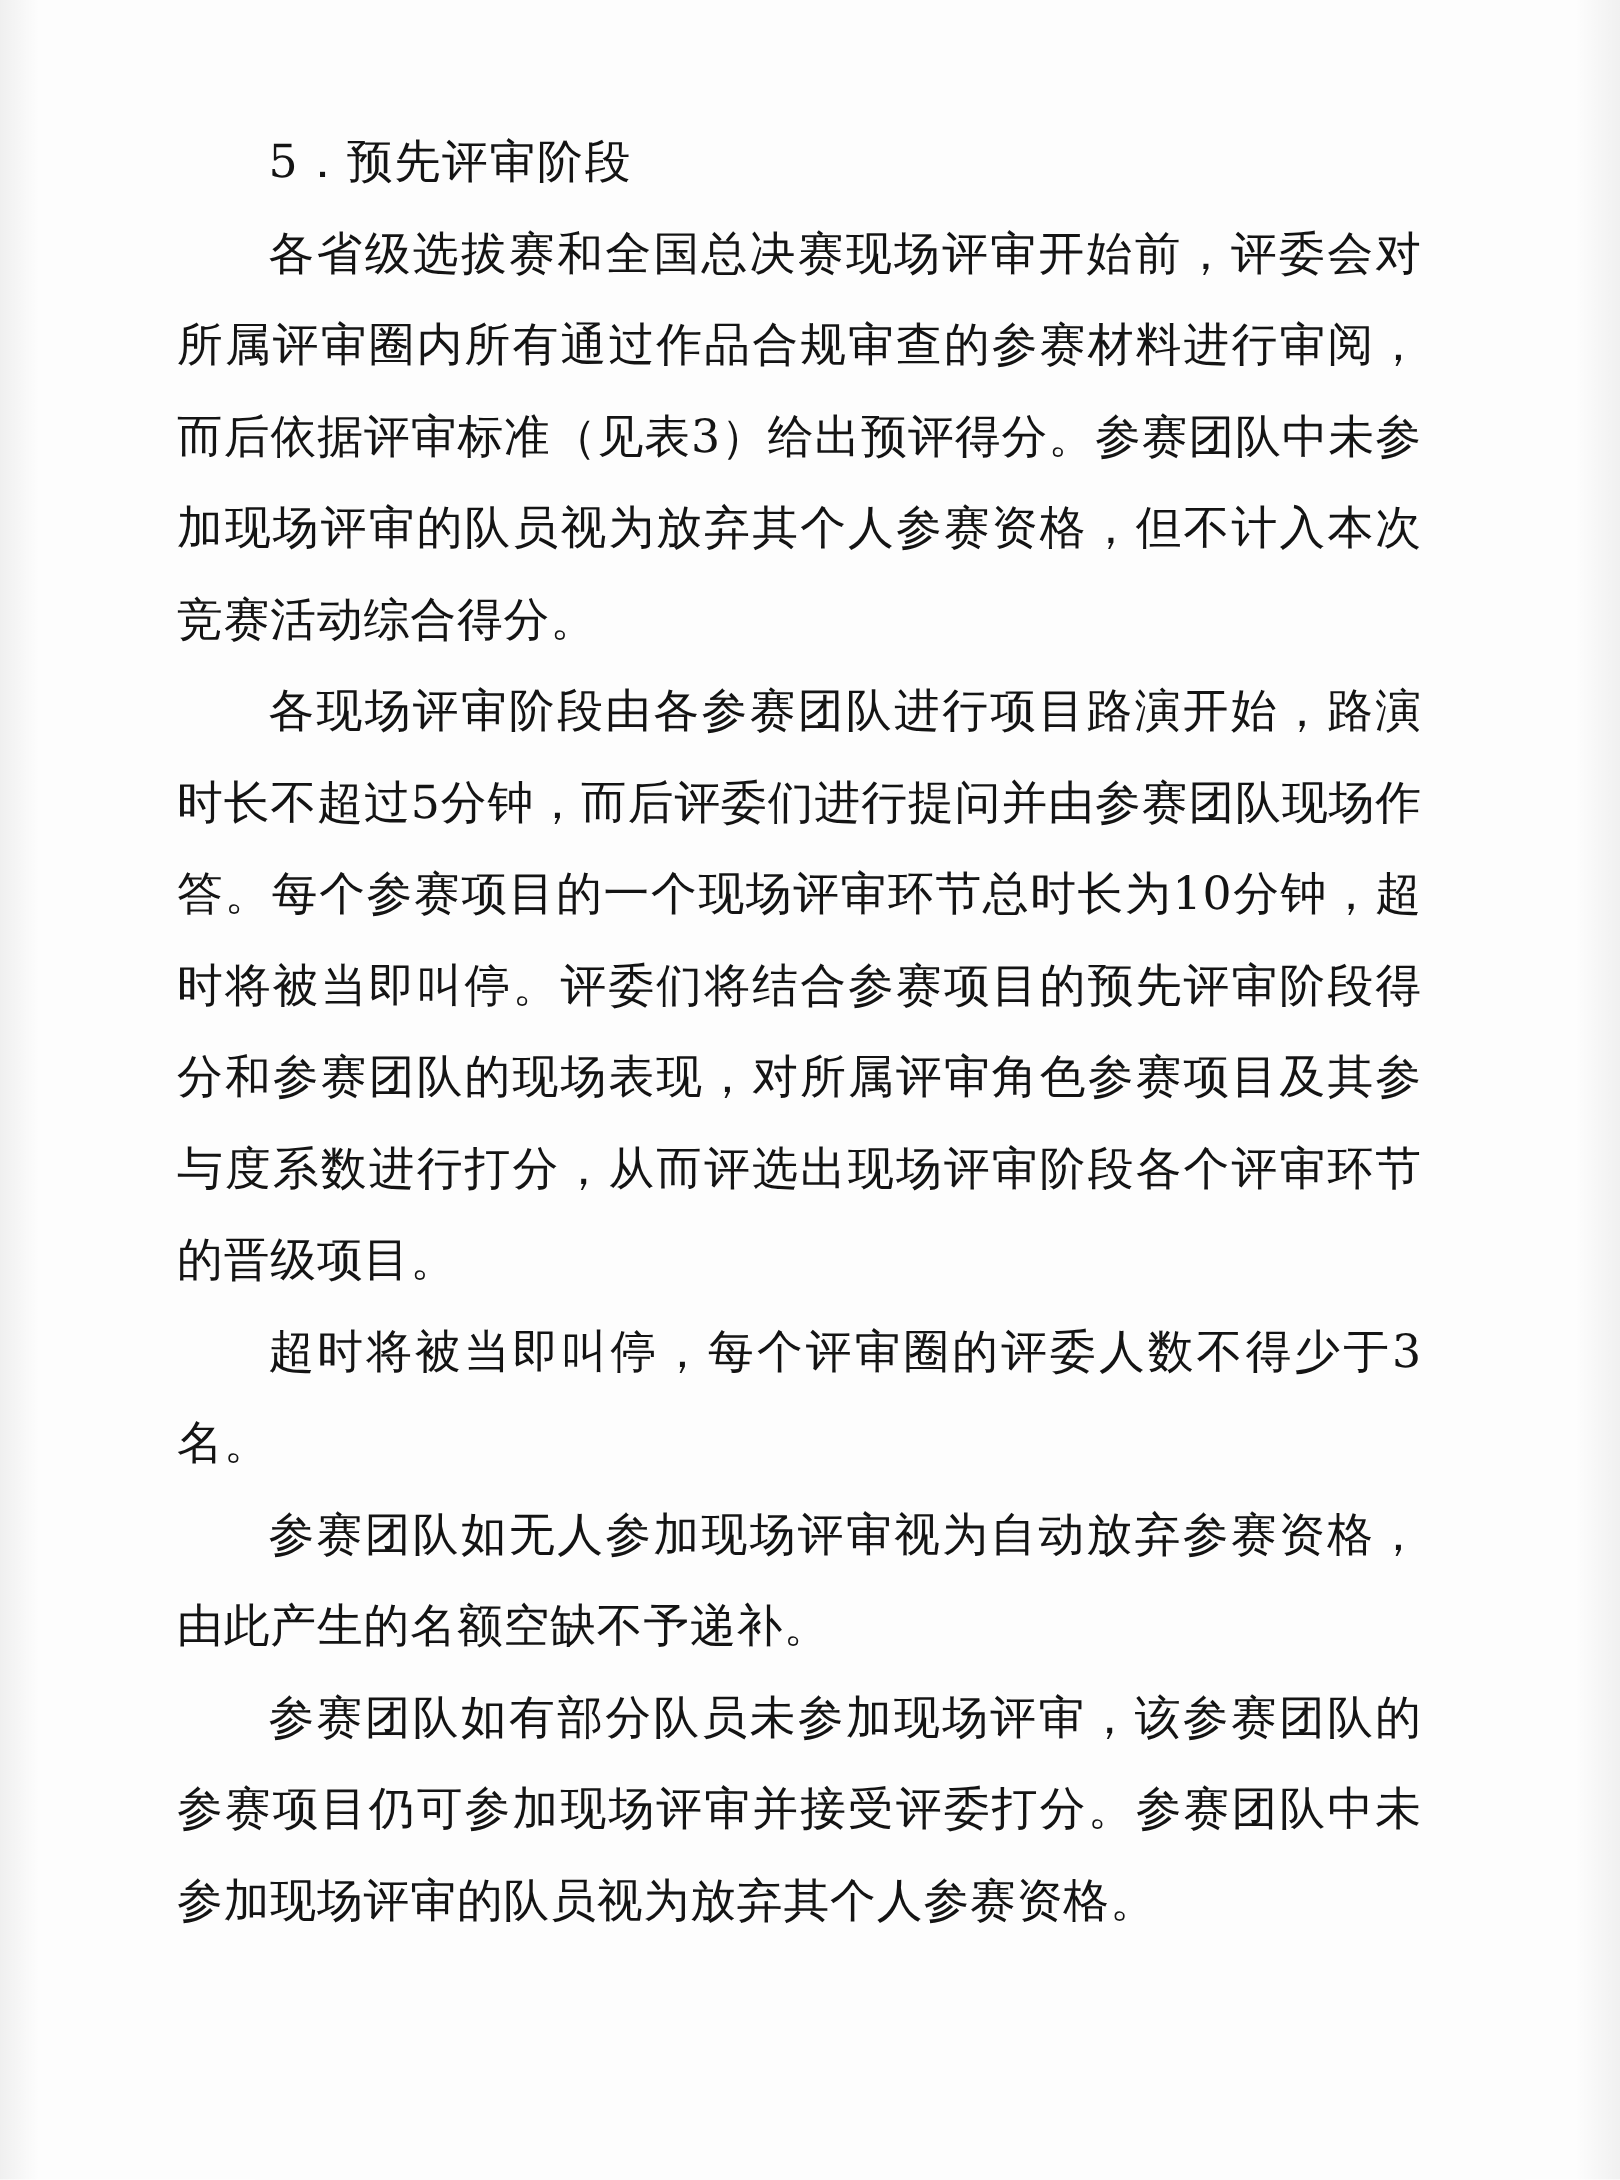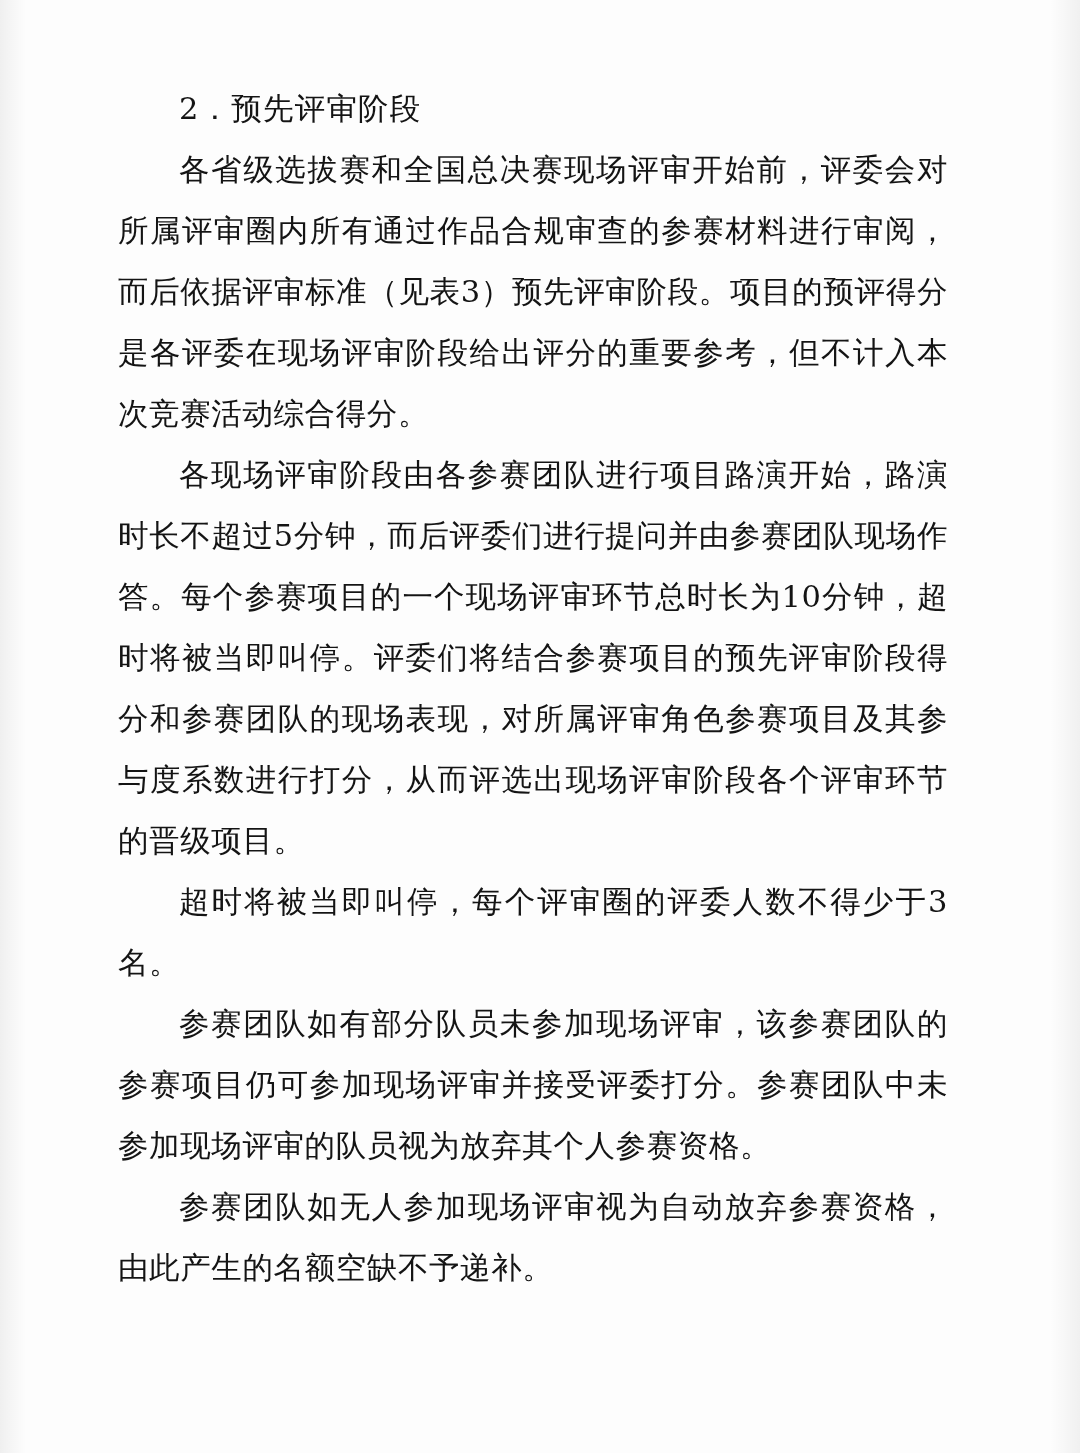--- a/index.html
+++ b/index.html
@@ -61,28 +61,28 @@
     text-indent: 61px;
     letter-spacing: 1.2px;
   }
 </style>
 </head>
 <body>
 
 <div class="page">
   <div class="body-text">
 
-    <p class="heading-item">2．预先评审阶段</p>
+    <p class="heading-item">5．预先评审阶段</p>
 
-    <p class="para">各省级选拔赛和全国总决赛现场评审开始前，评委会对所属评审圈内所有通过作品合规审查的参赛材料进行审阅，而后依据评审标准（见表3）预先评审阶段。项目的预评得分是各评委在现场评审阶段给出评分的重要参考，但不计入本次竞赛活动综合得分。</p>
+    <p class="para">各省级选拔赛和全国总决赛现场评审开始前，评委会对所属评审圈内所有通过作品合规审查的参赛材料进行审阅，而后依据评审标准（见表3）给出预评得分。参赛团队中未参加现场评审的队员视为放弃其个人参赛资格，但不计入本次竞赛活动综合得分。</p>
 
 
     <p class="para">各现场评审阶段由各参赛团队进行项目路演开始，路演时长不超过5分钟，而后评委们进行提问并由参赛团队现场作答。每个参赛项目的一个现场评审环节总时长为10分钟，超时将被当即叫停。评委们将结合参赛项目的预先评审阶段得分和参赛团队的现场表现，对所属评审角色参赛项目及其参与度系数进行打分，从而评选出现场评审阶段各个评审环节的晋级项目。</p>
 
     <p class="para">超时将被当即叫停，每个评审圈的评委人数不得少于3名。</p>
 
+    <p class="para">参赛团队如无人参加现场评审视为自动放弃参赛资格，由此产生的名额空缺不予递补。</p>
+
     <p class="para">参赛团队如有部分队员未参加现场评审，该参赛团队的参赛项目仍可参加现场评审并接受评委打分。参赛团队中未参加现场评审的队员视为放弃其个人参赛资格。</p>
-
-    <p class="para">参赛团队如无人参加现场评审视为自动放弃参赛资格，由此产生的名额空缺不予递补。</p>
 
 
   </div>
 </div>
 
 </body></html>

